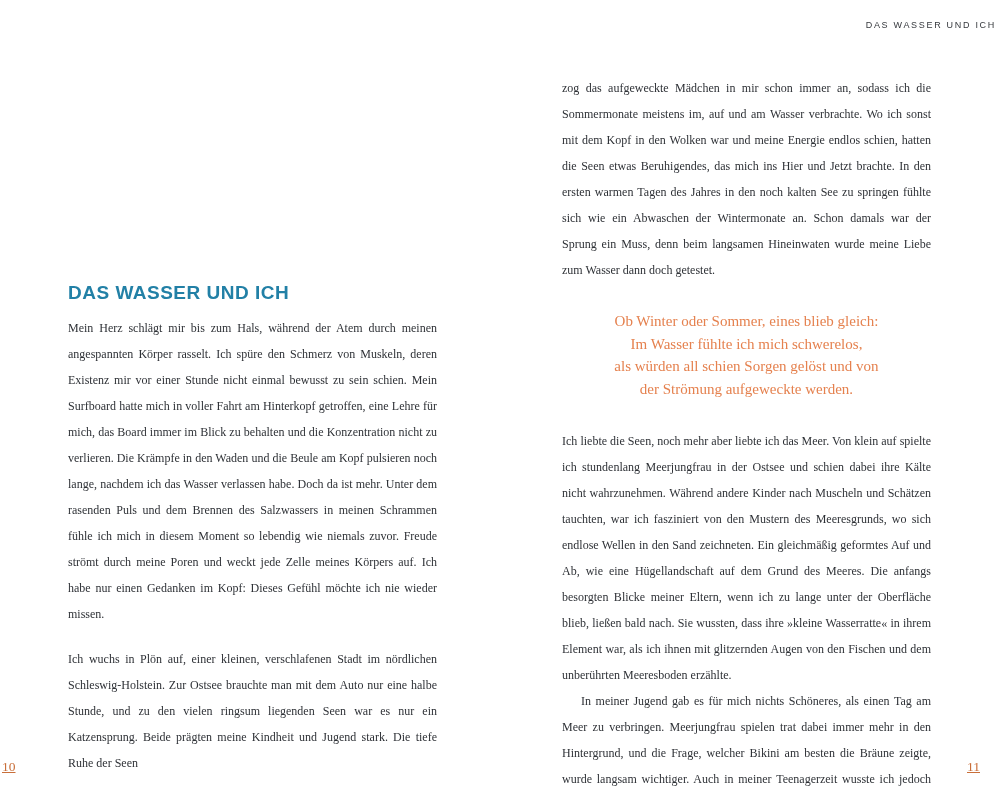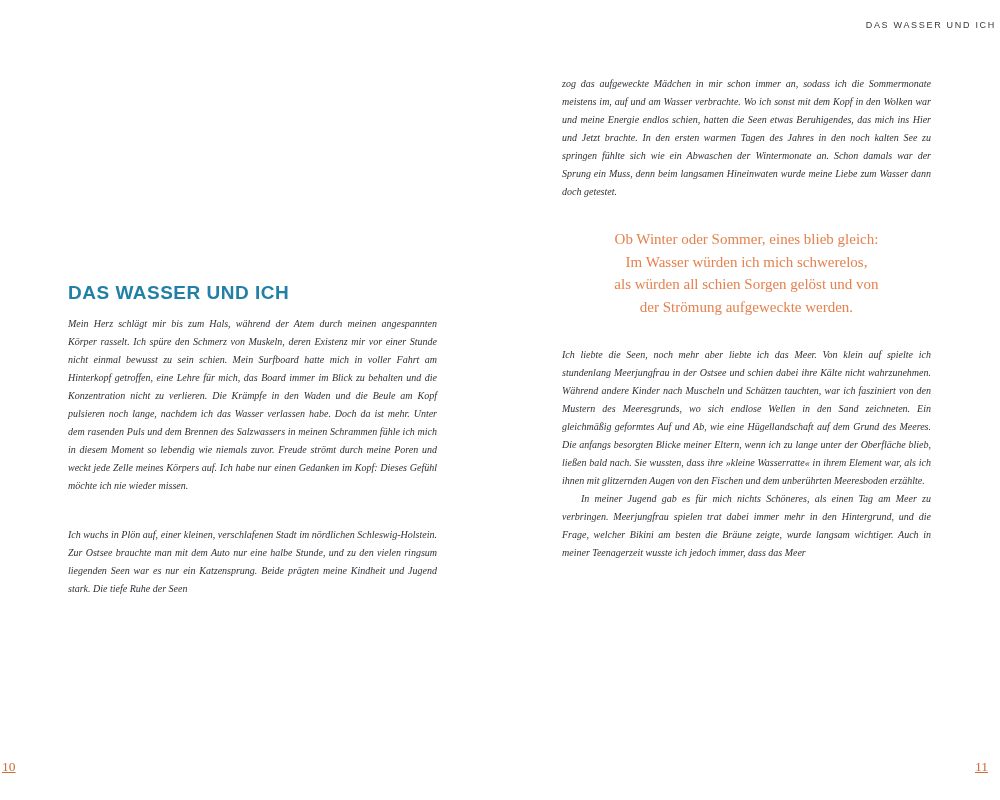--- a/index.html
+++ b/index.html
@@ -24,26 +24,25 @@
   }
   .chapter-title {
     font-family: "Liberation Sans", sans-serif;
     font-weight: 700;
     font-size: 19px;
     letter-spacing: 0.5px;
     color: var(--heading, #2280a6);
     margin-bottom: 11px;
   }
   .body-par {
-    font-size: 10px;
-    line-height: 18px;
+    font-size: 12px;
+    line-height: 26px;
     text-align: justify;
-    font-style: italic;
   }
-  .par-gap { margin-top: 31px; }
+  .par-gap { margin-top: 19px; }
   .par-indent { text-indent: 19px; }
 
   
   .running-header {
     position: absolute;
     top: 20px; right: 4px;
     font-family: "Liberation Sans", sans-serif;
     font-size: 9px;
     letter-spacing: 1.7px;
     color: #35383d;
@@ -65,21 +64,21 @@
 
   
   .page-num {
     position: absolute;
     bottom: 25px;
     font-size: 13.5px;
     color: var(--page_number, #c96f3a);
     text-decoration: underline;
   }
   .page-num.pn-left  { left: 2px; }
-  .page-num.pn-right { right: 12px; }
+  .page-num.pn-right { right: 20px; }
 </style>
 </head>
 <body>
 
 <div class="spread">
 
   <div>
     <div class="left-content">
       <h1 class="chapter-title">DAS WASSER UND ICH</h1>
       <p class="body-par">Mein Herz schlägt mir bis zum Hals, während der Atem durch meinen angespannten Körper rasselt. Ich spüre den Schmerz von Muskeln, deren Existenz mir vor einer Stunde nicht einmal bewusst zu sein schien. Mein Surfboard hatte mich in voller Fahrt am Hinterkopf getroffen, eine Lehre für mich, das Board immer im Blick zu behalten und die Konzentration nicht zu verlieren. Die Krämpfe in den Waden und die Beule am Kopf pulsieren noch lange, nachdem ich das Wasser verlassen habe. Doch da ist mehr. Unter dem rasenden Puls und dem Brennen des Salzwassers in meinen Schrammen fühle ich mich in diesem Moment so lebendig wie niemals zuvor. Freude strömt durch meine Poren und weckt jede Zelle meines Körpers auf. Ich habe nur einen Gedanken im Kopf: Dieses Gefühl möchte ich nie wieder missen.</p>
@@ -89,21 +88,21 @@
   </div>
 
   <div>
     <div class="running-header">DAS WASSER UND ICH</div>
 
     <div class="right-content">
       <p class="body-par">zog das aufgeweckte Mädchen in mir schon immer an, sodass ich die Sommermonate meistens im, auf und am Wasser verbrachte. Wo ich sonst mit dem Kopf in den Wolken war und meine Energie endlos schien, hatten die Seen etwas Beruhigendes, das mich ins Hier und Jetzt brachte. In den ersten warmen Tagen des Jahres in den noch kalten See zu springen fühlte sich wie ein Abwaschen der Wintermonate an. Schon damals war der Sprung ein Muss, denn beim langsamen Hineinwaten wurde meine Liebe zum Wasser dann doch getestet.</p>
 
       <div class="pull-quote">
         <div>Ob Winter oder Sommer, eines blieb gleich:</div>
-        <div>Im Wasser würden ich mich schwerelos,</div>
+        <div>Im Wasser fühlte ich mich schwerelos,</div>
         <div>als würden all schien Sorgen gelöst und von</div>
         <div>der Strömung aufgeweckte werden.</div>
       </div>
 
       <p class="body-par">Ich liebte die Seen, noch mehr aber liebte ich das Meer. Von klein auf spielte ich stundenlang Meerjungfrau in der Ostsee und schien dabei ihre Kälte nicht wahrzunehmen. Während andere Kinder nach Muscheln und Schätzen tauchten, war ich fasziniert von den Mustern des Meeresgrunds, wo sich endlose Wellen in den Sand zeichneten. Ein gleichmäßig geformtes Auf und Ab, wie eine Hügellandschaft auf dem Grund des Meeres. Die anfangs besorgten Blicke meiner Eltern, wenn ich zu lange unter der Oberfläche blieb, ließen bald nach. Sie wussten, dass ihre »kleine Wasserratte« in ihrem Element war, als ich ihnen mit glitzernden Augen von den Fischen und dem unberührten Meeresboden erzählte.</p>
       <p class="body-par par-indent">In meiner Jugend gab es für mich nichts Schöneres, als einen Tag am Meer zu verbringen. Meerjungfrau spielen trat dabei immer mehr in den Hintergrund, und die Frage, welcher Bikini am besten die Bräune zeigte, wurde langsam wichtiger. Auch in meiner Teenagerzeit wusste ich jedoch immer, dass das Meer</p>
     </div>
 
     <div class="page-num pn-right">11</div>
   </div>

